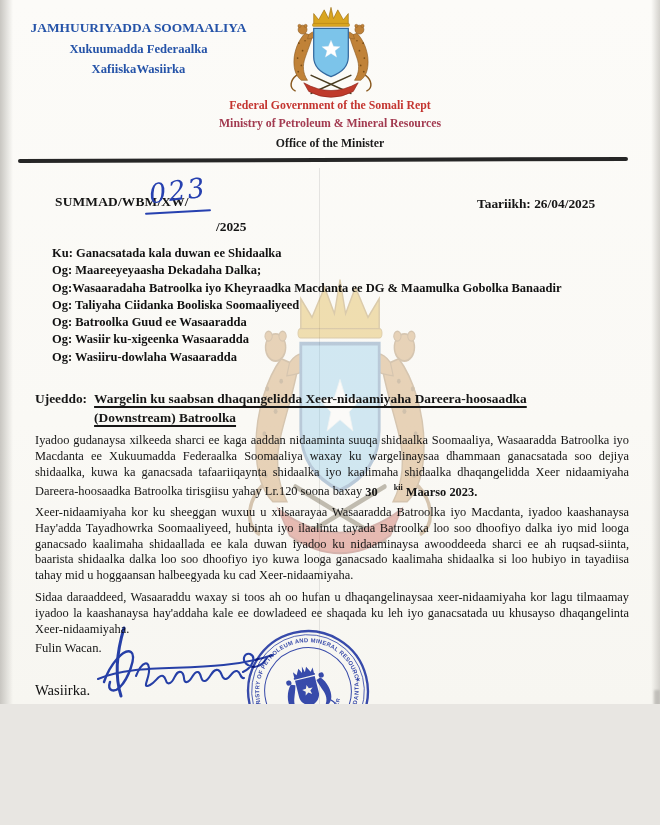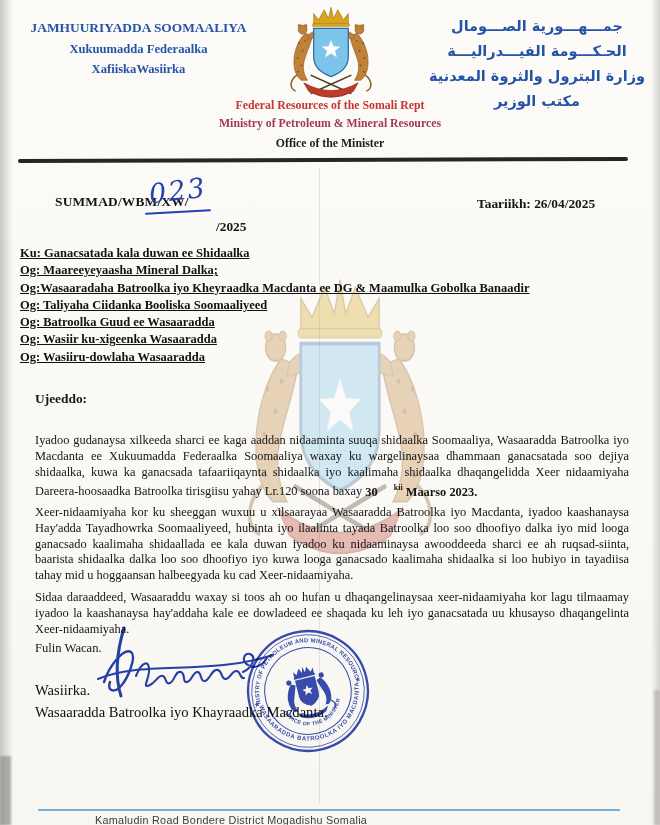--- a/index.html
+++ b/index.html
@@ -1,17 +1,17 @@
 <!DOCTYPE html>
 <html><head>
 <meta charset="utf-8">
 <style>
   html,body{margin:0;padding:0;background:#e8e6e2;}
   .page{
-    position:relative;width:660px;height:825px;margin:0 auto;
+    position:relative;width:660px;height:704px;margin:0 auto;
     background:linear-gradient(180deg,#fcfbf8 0%,#faf9f5 60%,#f7f6f1 100%);
     overflow:hidden;
     font-family:"Liberation Serif","DejaVu Serif",serif;
     color:#161616;
   }
   .abs{position:absolute;}
   
   .edge-left{left:0;top:0;bottom:0;width:13px;background:linear-gradient(to right,#c8c6c1,rgba(200,198,193,0));}
   .edge-right{right:0;top:0;bottom:0;width:9px;background:linear-gradient(to left,#d3d1cc,rgba(211,209,204,0));}
   .smudge-bl{left:0;top:756px;width:11px;height:69px;background:#7d7c78;opacity:.55;filter:blur(1px);}
@@ -29,21 +29,21 @@
   .eng-3{top:136px;color:#1c1c1c;}
   .header-rule{left:18px;top:158px;width:610px;height:3.6px;background:#262626;transform:rotate(-.2deg);border-radius:2px;}
   
   .ref-prefix{left:55px;top:194px;font-size:13.4px;font-weight:bold;letter-spacing:.2px;}
   .ref-number{left:149px;top:175px;font-size:27px;color:#2741b0;font-style:italic;
     font-family:"DejaVu Serif",serif;transform:rotate(-7deg);letter-spacing:2px;}
   .ref-underline{left:145px;top:211px;width:66px;height:2px;background:#2741b0;transform:rotate(-3deg);border-radius:1px;}
   .ref-suffix{left:216px;top:194px;font-size:13.4px;font-weight:bold;margin-top:25px;}
   .ref-date{left:477px;top:196px;font-size:13.4px;font-weight:bold;text-align:right;}
   
-  .recipients{left:20px;top:245px;width:600px;font-weight:bold;font-size:12.5px;line-height:17.3px;color:#111;text-decoration:underline;}
+  .recipients{left:52px;top:245px;width:600px;font-weight:bold;font-size:12.5px;line-height:17.3px;color:#111;}
   
   .watermark{left:186px;top:276px;width:308px;height:282px;opacity:.32;}
   
   .subject{left:35px;top:389px;width:580px;display:flex;font-size:13.4px;font-weight:bold;line-height:19px;}
   .subject .lbl{flex:none;margin-right:7px;white-space:nowrap;}
   .subject .txt{width:512px;text-decoration:underline;text-underline-offset:3px;text-decoration-thickness:1.6px;}
   
   .para{left:35px;width:594px;font-size:12.4px;line-height:15.8px;text-align:justify;color:#151515;}
   .p1{top:433px;}
   .p2{top:505px;}
@@ -128,51 +128,46 @@
   <div class="abs somali-block">
     <div class="l0">JAMHUURIYADDA SOOMAALIYA</div>
     <div class="l1">Xukuumadda Federaalka</div>
     <div class="l3">XafiiskaWasiirka</div>
   </div>
 
   <svg class="abs" style="left:263px;top:5px" width="136" height="95" viewBox="0 0 220 150">
       <use href="#emblem-color"></use>
     </svg>
 
-  <div class="abs arabic-block">
-    <div>جمـــهـــورية الصـــومال</div>
-    <div>الحـكـــومة الفيـــدراليـــة</div>
-    <div>وزارة البترول والثروة المعدنية</div>
-    <div>مكتب الوزير</div>
-  </div>
-
-  <div class="abs eng-line eng-1">Federal Resources of the Somali Rept</div>
+
+  <div class="abs eng-line eng-1">Federal Government of the Somali Rept</div>
   <div class="abs eng-line eng-2">Ministry of Petroleum &amp; Mineral Resources</div>
   <div class="abs eng-line eng-3">Office of the Minister</div>
 
   <div class="abs header-rule"></div>
 
   <div class="abs ref-prefix">SUMMAD/WBM/XW/</div>
   <div class="abs ref-number">023</div>
   <div class="abs ref-underline"></div>
   <div class="abs ref-suffix">/2025</div>
   <div class="abs ref-date">Taariikh: 26/04/2025</div>
 
   <div class="abs recipients">
     <div>Ku: Ganacsatada kala duwan ee  Shidaalka</div>
-    <div>Og: Maareeyeyaasha Mineral Dalka;</div>
+    <div>Og: Maareeyeyaasha Dekadaha Dalka;</div>
     <div>Og:Wasaaradaha Batroolka iyo Kheyraadka Macdanta ee DG &amp; Maamulka Gobolka Banaadir</div>
     <div>Og: Taliyaha Ciidanka Booliska Soomaaliyeed</div>
     <div>Og: Batroolka Guud ee Wasaaradda</div>
     <div>Og: Wasiir ku-xigeenka Wasaaradda</div>
     <div>Og: Wasiiru-dowlaha Wasaaradda</div>
   </div>
 
   <div class="abs subject">
     <span class="lbl">Ujeeddo:</span>
+    <span class="txt">Wargelin ku saabsan dhaqangelidda Xeer-nidaamiyaha Dareera-hoosaadka (Downstream) Batroolka</span>
   </div>
 
   <div class="abs para p1"><span>Iyadoo gudanaysa xilkeeda sharci ee kaga aaddan nidaaminta suuqa shidaalka Soomaaliya, Wasaaradda Batroolka iyo Macdanta ee Xukuumadda Federaalka Soomaaliya waxay ku wargelinaysaa dhammaan ganacsatada soo dejiya shidaalka, kuwa ka ganacsada tafaariiqaynta shidaalka iyo kaalimaha shidaalka dhaqangelidda Xeer nidaamiyaha Dareera-hoosaadka Batroolka tirisgiisu yahay Lr.120 soona baxay </span><b><span>30</span><sup>kii</sup><span> Maarso 2023.</span></b></div>
 
   <div class="abs para p2">Xeer-nidaamiyaha kor ku sheeggan wuxuu u xilsaarayaa Wasaaradda Batroolka iyo Macdanta, iyadoo kaashanaysa Hay'adda Tayadhowrka Soomaaliyeed, hubinta iyo ilaalinta tayada Batroolka loo soo dhoofiyo dalka iyo mid looga ganacsado kaalimaha shidaallada ee kala duwan iyadoo ku nidaaminaysa awooddeeda sharci ee ah ruqsad-siinta,  baarista shidaalka dalka loo soo dhoofiyo iyo kuwa looga ganacsado kaalimaha shidaalka si loo hubiyo in tayadiisa tahay mid u hoggaansan halbeegyada ku cad Xeer-nidaamiyaha.</div>
   <div class="abs para p3">Sidaa daraaddeed, Wasaaraddu waxay si toos ah oo hufan u dhaqangelinaysaa xeer-nidaamiyaha kor lagu tilmaamay iyadoo la kaashanaysa hay'addaha kale ee dowladeed ee shaqada ku leh iyo ganacsatada uu khusayso dhaqangelinta Xeer-nidaamiyaha.</div>
 
   <div class="abs closing">Fulin Wacan.</div>
 
   <svg class="abs signature" viewBox="0 0 190 80" fill="none" stroke="#2741b0" stroke-linecap="round">

